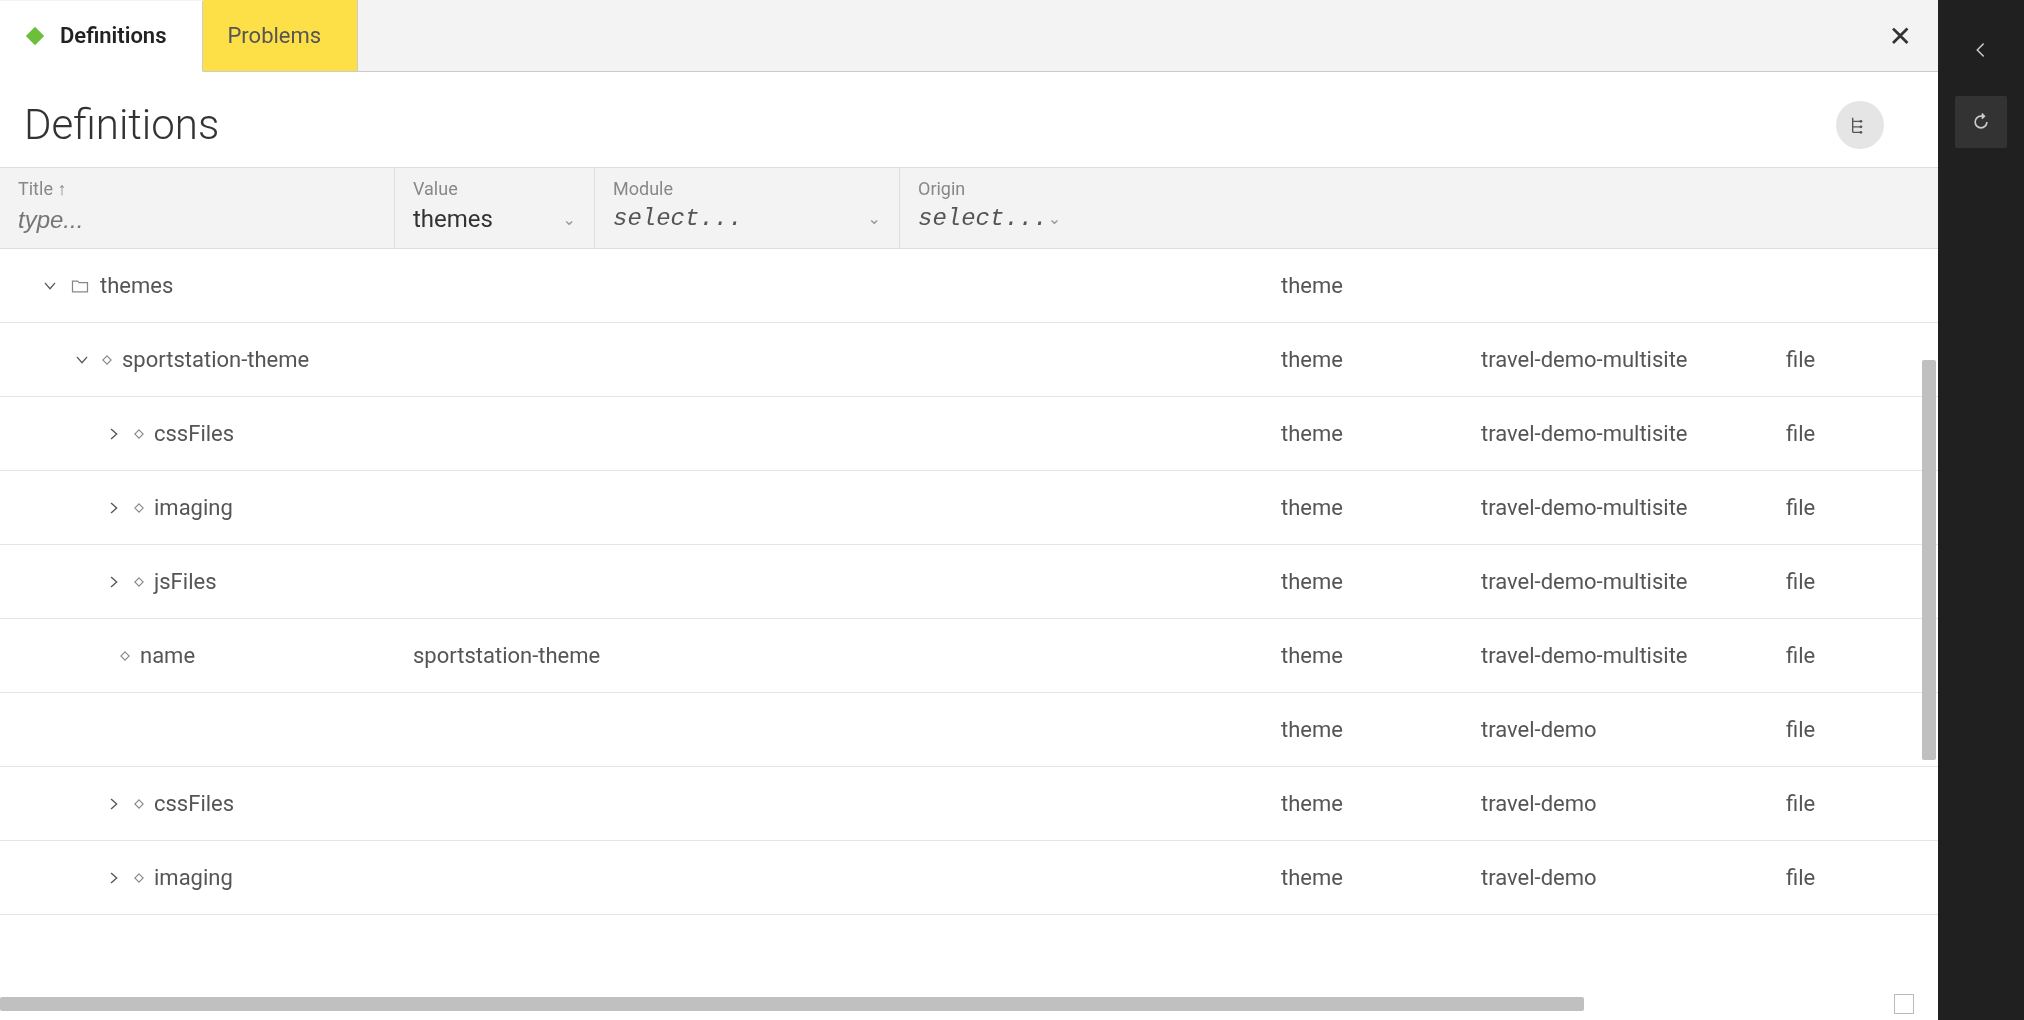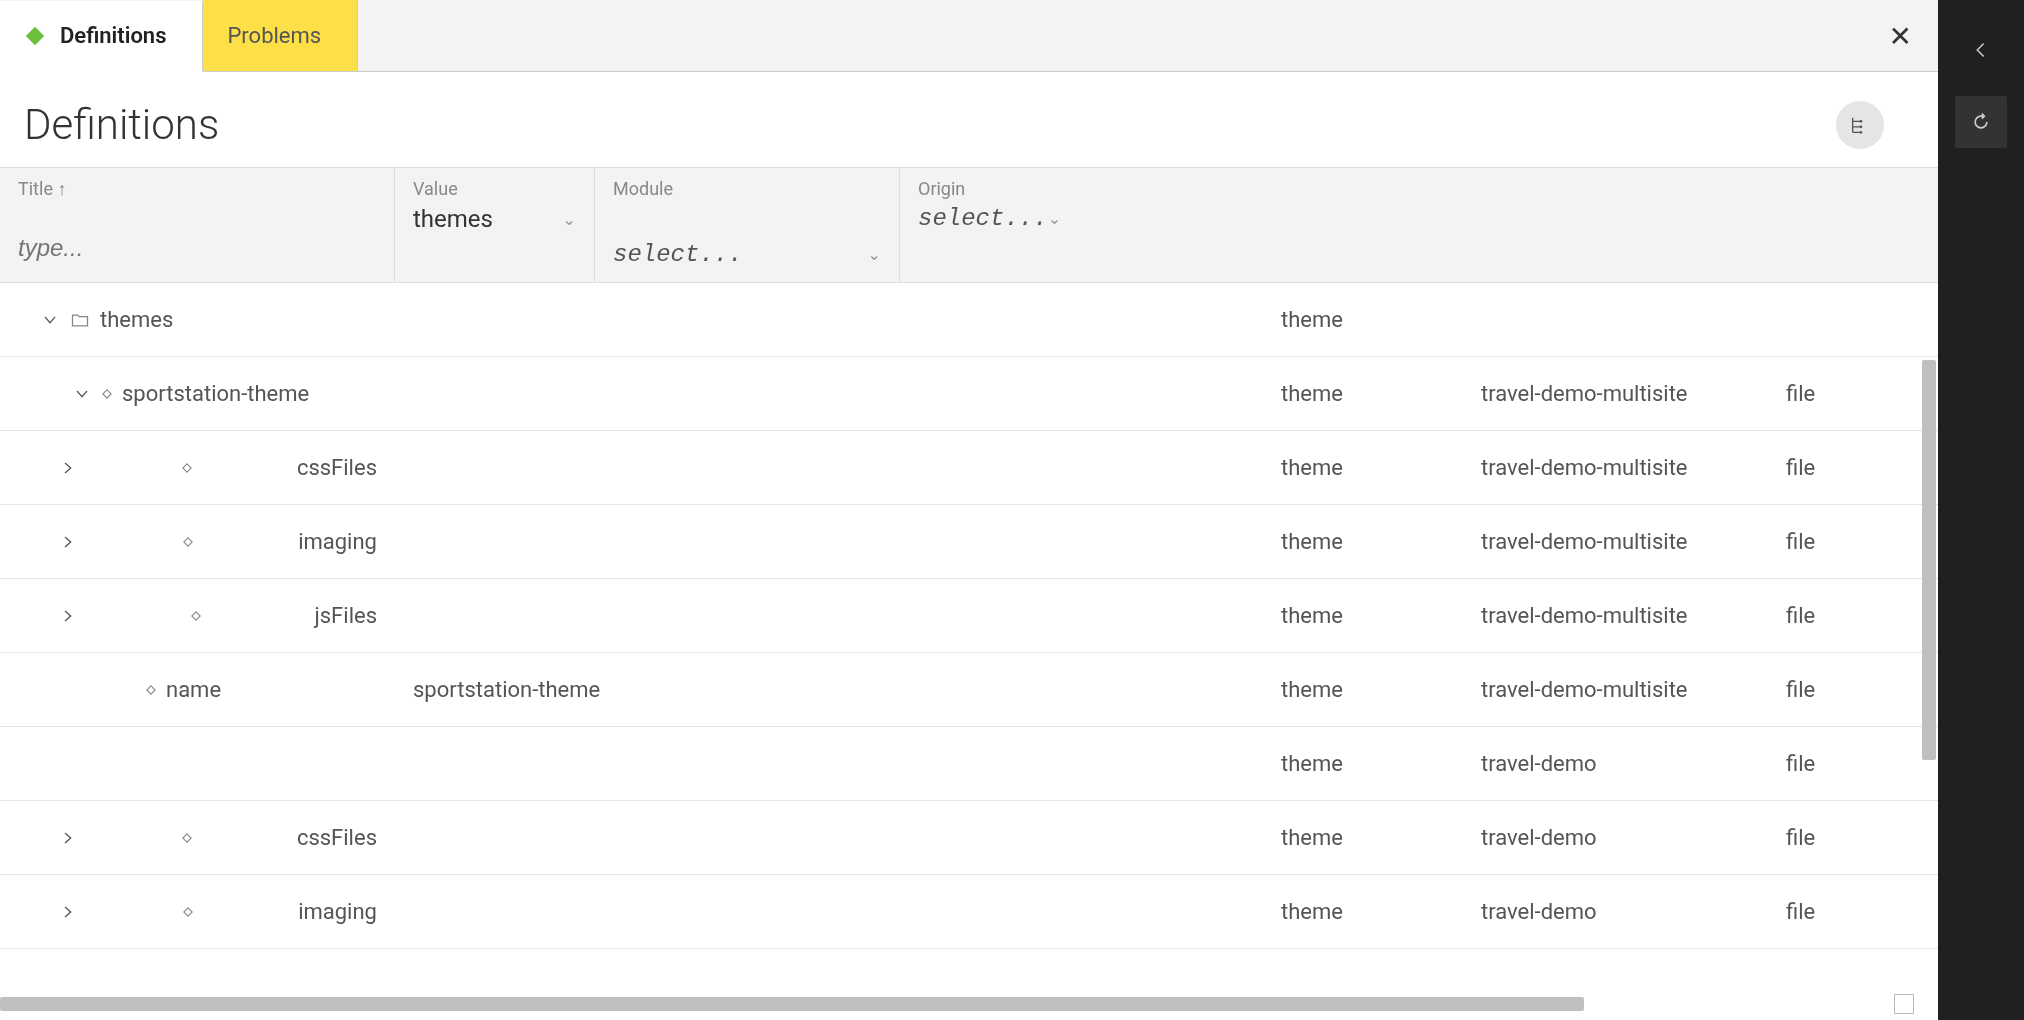--- a/index.html
+++ b/index.html
@@ -95,24 +95,24 @@
       border-bottom: 1px solid #ddd;
     }
     .filter-cell {
       border-right: 1px solid #ddd;
       padding: 10px 18px 14px 18px;
       display: flex;
       flex-direction: column;
       justify-content: flex-start;
     }
     .filter-cell:last-child { border-right: none; }
-    .col-title { width: 395px; flex-shrink: 0; gap: 28px; }
+    .col-title { width: 395px; flex-shrink: 0; }
     .col-value { flex: 1; }
     .col-type { width: 200px; flex-shrink: 0; }
-    .col-module { width: 305px; flex-shrink: 0; gap: 36px; }
+    .col-module { width: 305px; flex-shrink: 0; }
     .col-origin { width: 170px; flex-shrink: 0; }
     .filter-label {
       font-size: 18px;
       color: #888;
       margin-bottom: 6px;
     }
     .filter-input {
       border: none;
       background: transparent;
       font-size: 24px;
@@ -157,22 +157,22 @@
       color: #555;
       padding: 0 18px;
     }
     .cell-title { width: 395px; flex-shrink: 0; }
     .cell-value { flex: 1; }
     .cell-type { width: 200px; flex-shrink: 0; }
     .cell-module { width: 305px; flex-shrink: 0; }
     .cell-origin { width: 170px; flex-shrink: 0; }
     .indent-0 { padding-left: 40px; }
     .indent-1 { padding-left: 72px; }
-    .indent-2 { padding-left: 58px; justify-content: space-between; }
-    .indent-3 { padding-left: 116px; }
+    .indent-2 { padding-left: 104px; }
+    .indent-3 { padding-left: 90px; }
     .expand-icon {
       width: 20px;
       display: inline-flex;
       justify-content: center;
       color: #555;
       margin-right: 10px;
       font-size: 16px;
     }
     .node-icon-folder {
       display: inline-flex;

